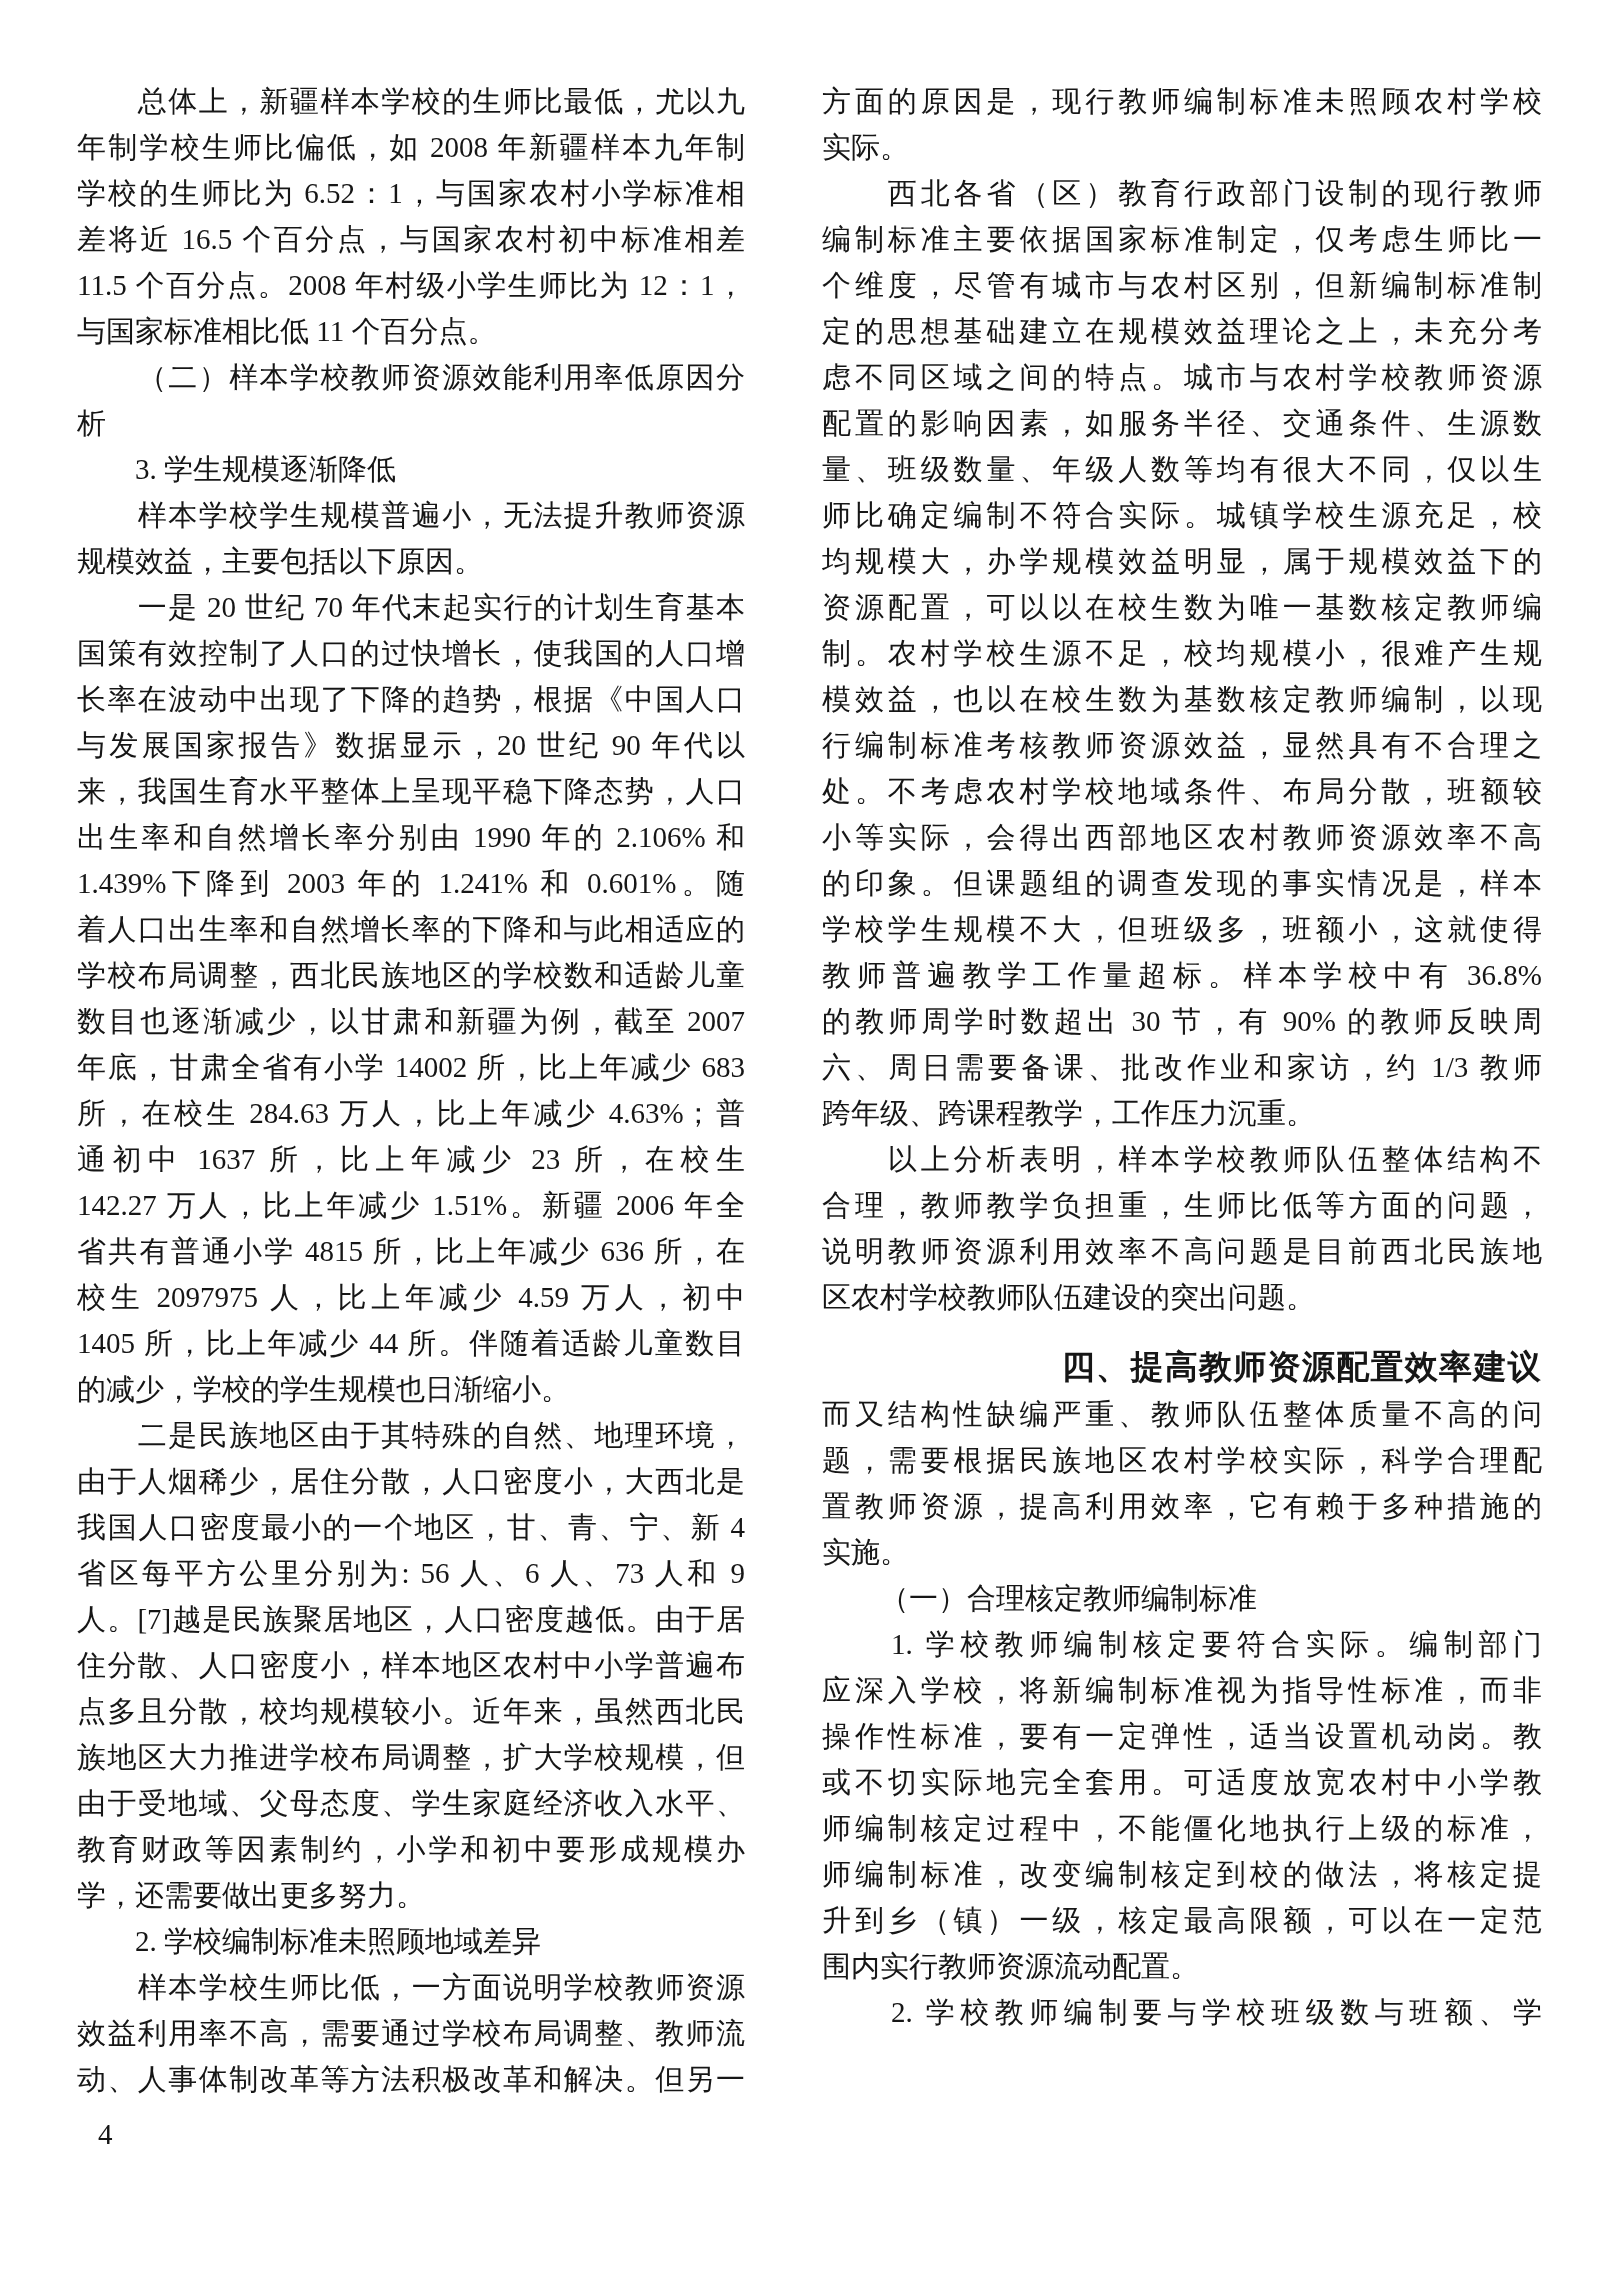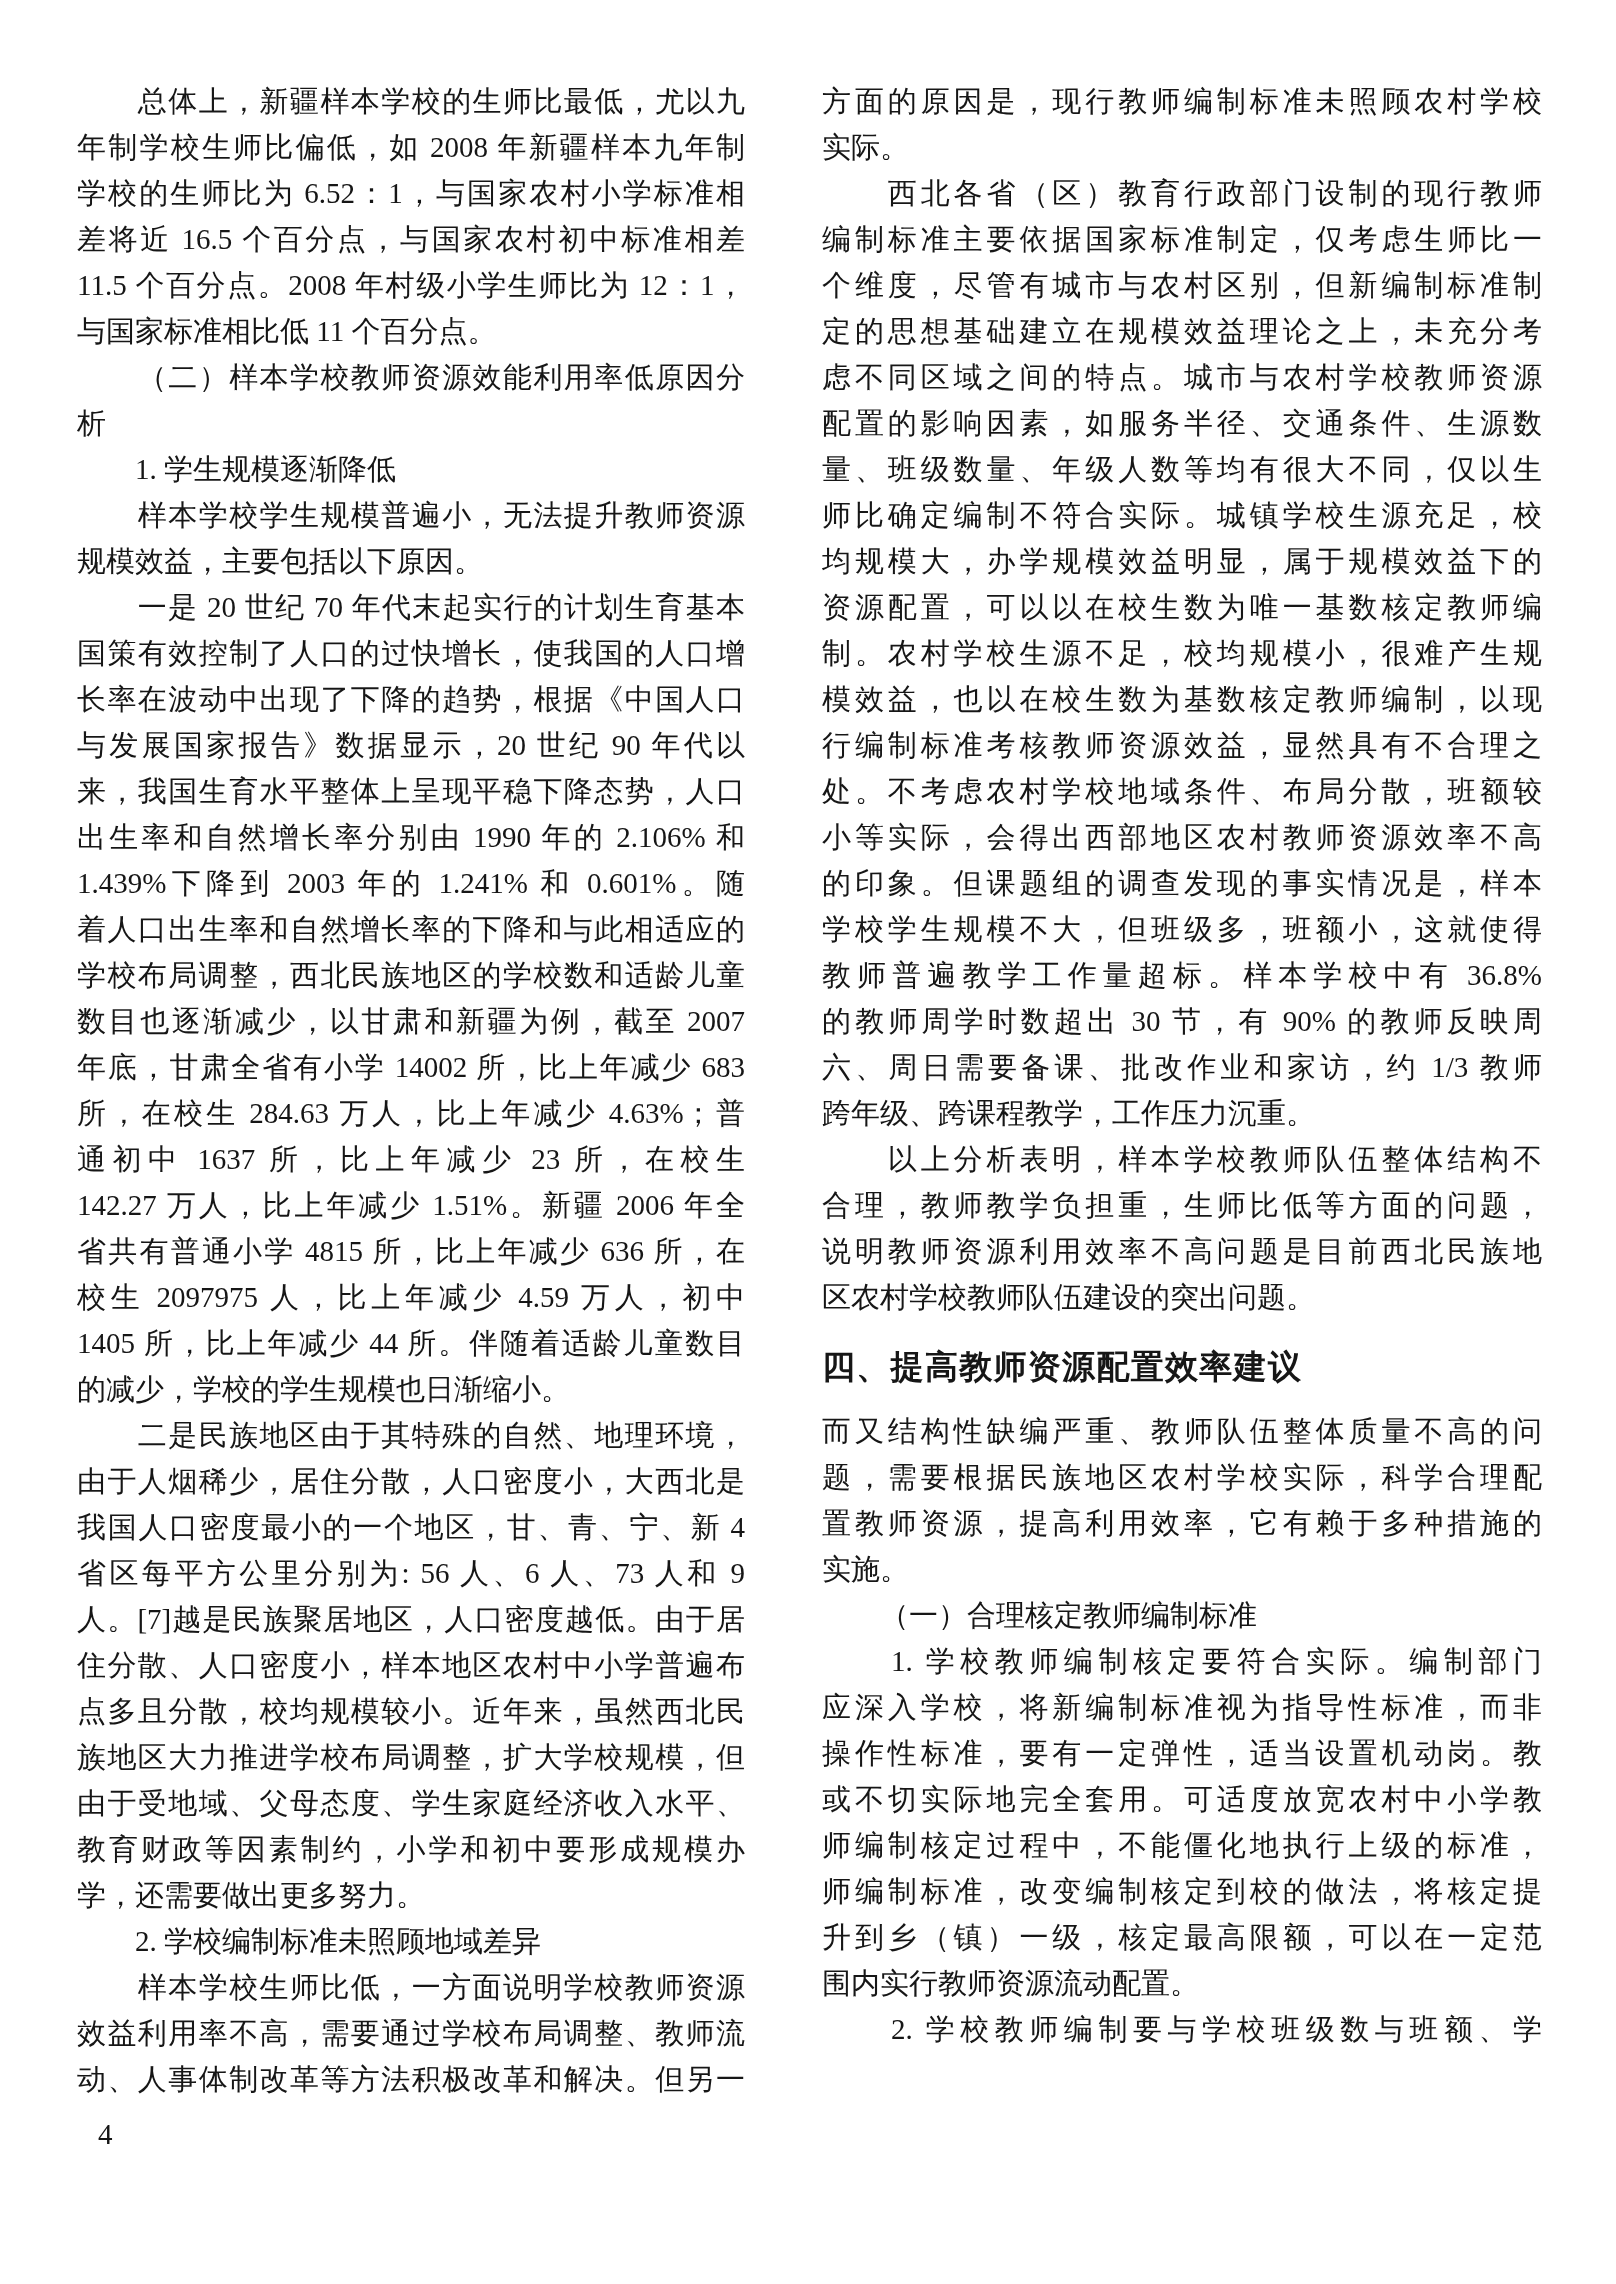--- a/index.html
+++ b/index.html
@@ -44,22 +44,22 @@
     white-space: normal;
   }
   .text-line.p-end {
     text-align-last: left;
   }
   .section-heading {
     height: 47px;
     line-height: 47px;
     font-size: 33px;
     font-weight: bold;
-    text-align: left;
-    margin: 24px 0 17px 0;
+    text-align: right;
+    margin: 24px 0 0 0;
     letter-spacing: 1.3px;
   }
   .page-number {
     position: absolute;
     left: 98px;
     top: 2113px;
     font-size: 29px;
     line-height: 43px;
   }
 </style>
@@ -70,21 +70,21 @@
 
   <div class="column" id="left-col">
       <div class="text-line">　　总体上，新疆样本学校的生师比最低，尤以九</div>
       <div class="text-line">年制学校生师比偏低，如 2008 年新疆样本九年制</div>
       <div class="text-line">学校的生师比为 6.52：1，与国家农村小学标准相</div>
       <div class="text-line">差将近 16.5 个百分点，与国家农村初中标准相差</div>
       <div class="text-line">11.5 个百分点。2008 年村级小学生师比为 12：1，</div>
       <div class="text-line p-end">与国家标准相比低 11 个百分点。</div>
       <div class="text-line">　　（二）样本学校教师资源效能利用率低原因分</div>
       <div class="text-line p-end">析</div>
-      <div class="text-line p-end">　　1. 学生规模逐渐降低</div>
+      <div class="text-line p-end">　　3. 学生规模逐渐降低</div>
       <div class="text-line">　　样本学校学生规模普遍小，无法提升教师资源</div>
       <div class="text-line p-end">规模效益，主要包括以下原因。</div>
       <div class="text-line">　　一是 20 世纪 70 年代末起实行的计划生育基本</div>
       <div class="text-line">国策有效控制了人口的过快增长，使我国的人口增</div>
       <div class="text-line">长率在波动中出现了下降的趋势，根据《中国人口</div>
       <div class="text-line">与发展国家报告》数据显示，20 世纪 90 年代以</div>
       <div class="text-line">来，我国生育水平整体上呈现平稳下降态势，人口</div>
       <div class="text-line">出生率和自然增长率分别由 1990 年的 2.106% 和</div>
       <div class="text-line">1.439%下降到 2003 年的 1.241% 和 0.601%。随</div>
       <div class="text-line">着人口出生率和自然增长率的下降和与此相适应的</div>

